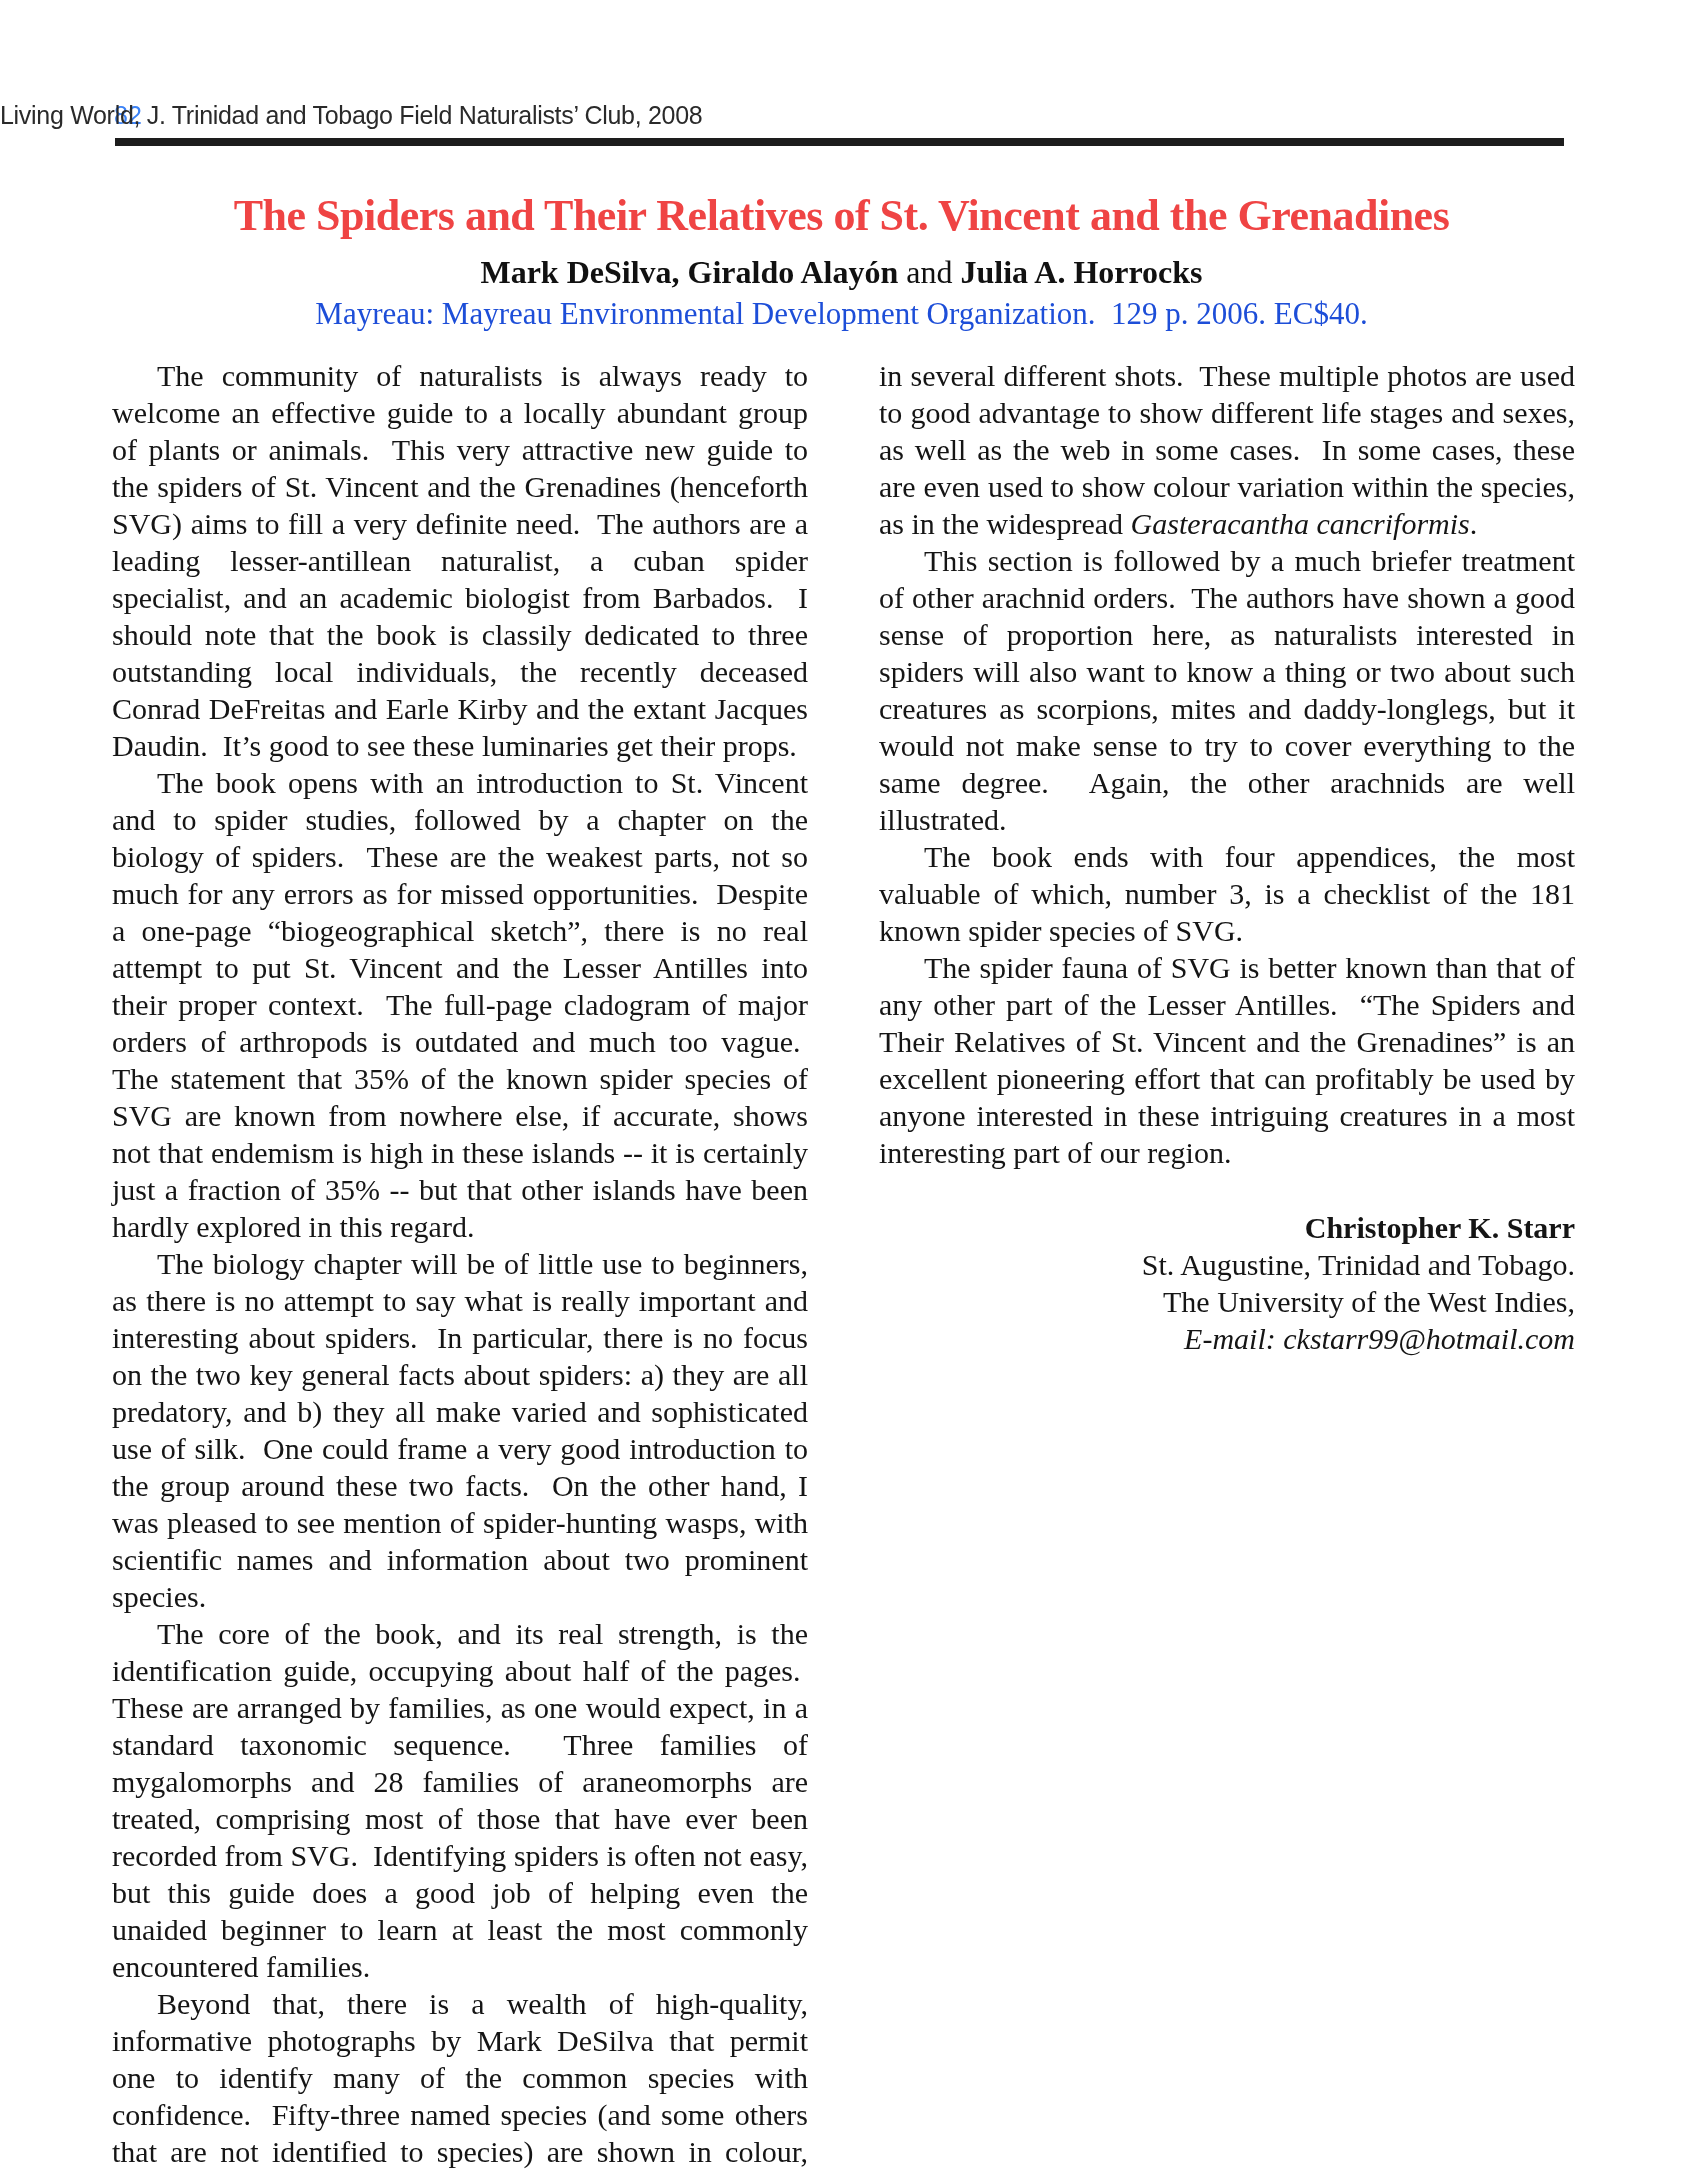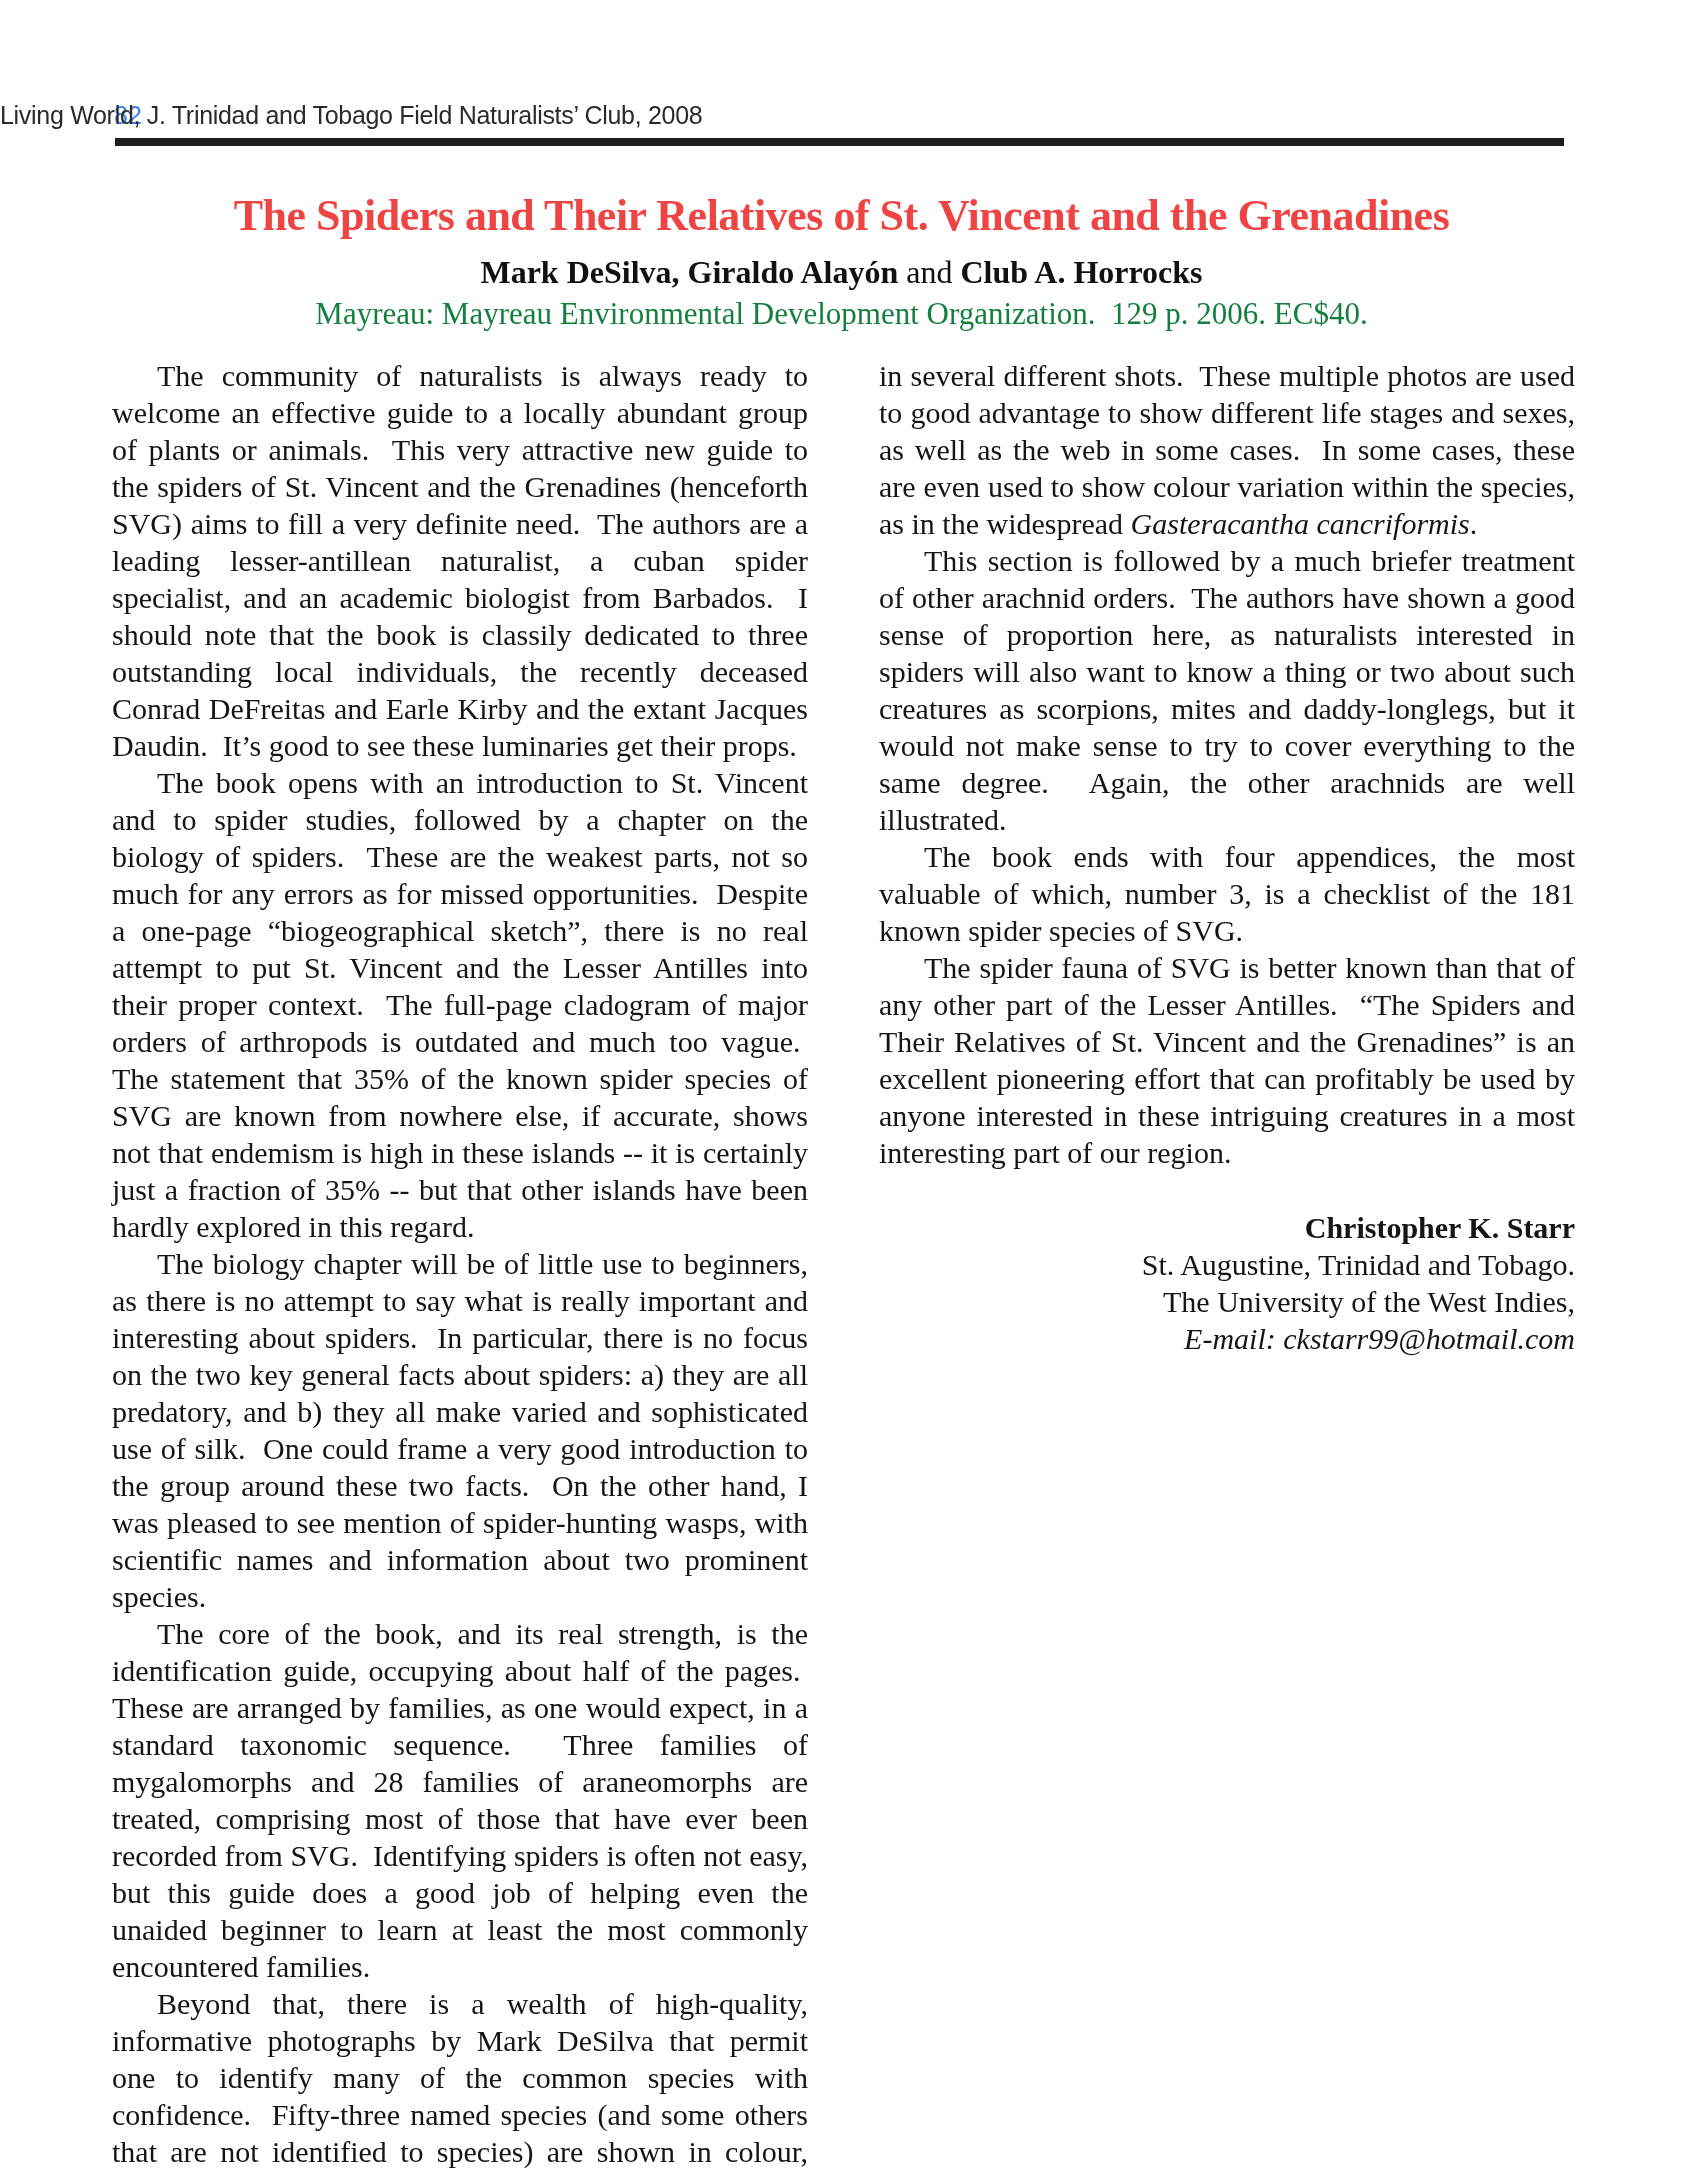--- a/index.html
+++ b/index.html
@@ -39,21 +39,21 @@
   .byline {
     position:absolute; left:0; right:0; top:254px;
     text-align:center;
     font-size:32px;
     color:#111;
   }
   .citation {
     position:absolute; left:0; right:0; top:296px;
     text-align:center;
     font-size:31px;
-    color:#15803d;
+    color:#1d4ed8;
   }
   .column {
     position:absolute; top:357px;
     width:696px;
     font-size:30px;
     line-height:37px;
     text-align:justify;
     color:#151515;
   }
   .column-left  { left:112px; }
@@ -70,21 +70,21 @@
   .signature .name { font-weight:bold; }
 </style>
 </head>
 <body>
 
 <div class="page-number">82</div>
 <div class="journal-header">Living World, J. Trinidad and Tobago Field Naturalists’ Club, 2008</div>
 <div class="header-rule"></div>
 
 <h1 class="article-title">The Spiders and Their Relatives of St. Vincent and the Grenadines</h1>
-<div class="byline"><span class="b ">Mark DeSilva, Giraldo Alayón</span><span class=""> and </span><span class="b ">Club A. Horrocks</span></div>
+<div class="byline"><span class="b ">Mark DeSilva, Giraldo Alayón</span><span class=""> and </span><span class="b ">Julia A. Horrocks</span></div>
 <div class="citation">Mayreau: Mayreau Environmental Development Organization.&nbsp; 129 p. 2006. EC$40.</div>
 
 <div class="column column-left">
   <div>
       <p class="body-para indent"><span class="">The community of naturalists is always ready to welcome an effective guide to a locally abundant group of plants or animals.&nbsp; This very attractive new guide to the spiders of St. Vincent and the Grenadines (henceforth SVG) aims to fill a very definite need.&nbsp; The authors are a leading lesser-antillean naturalist, a cuban spider specialist, and an academic biologist from Barbados.&nbsp; I should note that the book is classily dedicated to three outstanding local individuals, the recently deceased Conrad DeFreitas and Earle Kirby and the extant Jacques Daudin.&nbsp; It’s good to see these luminaries get their props.</span></p>
       <p class="body-para indent"><span class="">The book opens with an introduction to St. Vincent and to spider studies, followed by a chapter on the biology of spiders.&nbsp; These are the weakest parts, not so much for any errors as for missed opportunities.&nbsp; Despite a one-page “biogeographical sketch”, there is no real attempt to put St. Vincent and the Lesser Antilles into their proper context.&nbsp; The full-page cladogram of major orders of arthropods is outdated and much too vague.&nbsp; The statement that 35% of the known spider species of SVG are known from nowhere else, if accurate, shows not that endemism is high in these islands -- it is certainly just a fraction of 35% -- but that other islands have been hardly explored in this regard.</span></p>
       <p class="body-para indent"><span class="">The biology chapter will be of little use to beginners, as there is no attempt to say what is really important and interesting about spiders.&nbsp; In particular, there is no focus on the two key general facts about spiders: a) they are all predatory, and b) they all make varied and sophisticated use of silk.&nbsp; One could frame a very good introduction to the group around these two facts.&nbsp; On the other hand, I was pleased to see mention of spider-hunting wasps, with scientific names and information about two prominent species.</span></p>
       <p class="body-para indent"><span class="">The core of the book, and its real strength, is the identification guide, occupying about half of the pages.&nbsp; These are arranged by families, as one would expect, in a standard taxonomic sequence.&nbsp; Three families of mygalomorphs and 28 families of araneomorphs are treated, comprising most of those that have ever been recorded from SVG.&nbsp; Identifying spiders is often not easy, but this guide does a good job of helping even the unaided beginner to learn at least the most commonly encountered families.</span></p>
       <p class="body-para indent"><span class="">Beyond that, there is a wealth of high-quality, informative photographs by Mark DeSilva that permit one to identify many of the common species with confidence.&nbsp; Fifty-three named species (and some others that are not identified to species) are shown in colour, many of them</span></p>
     </div>

